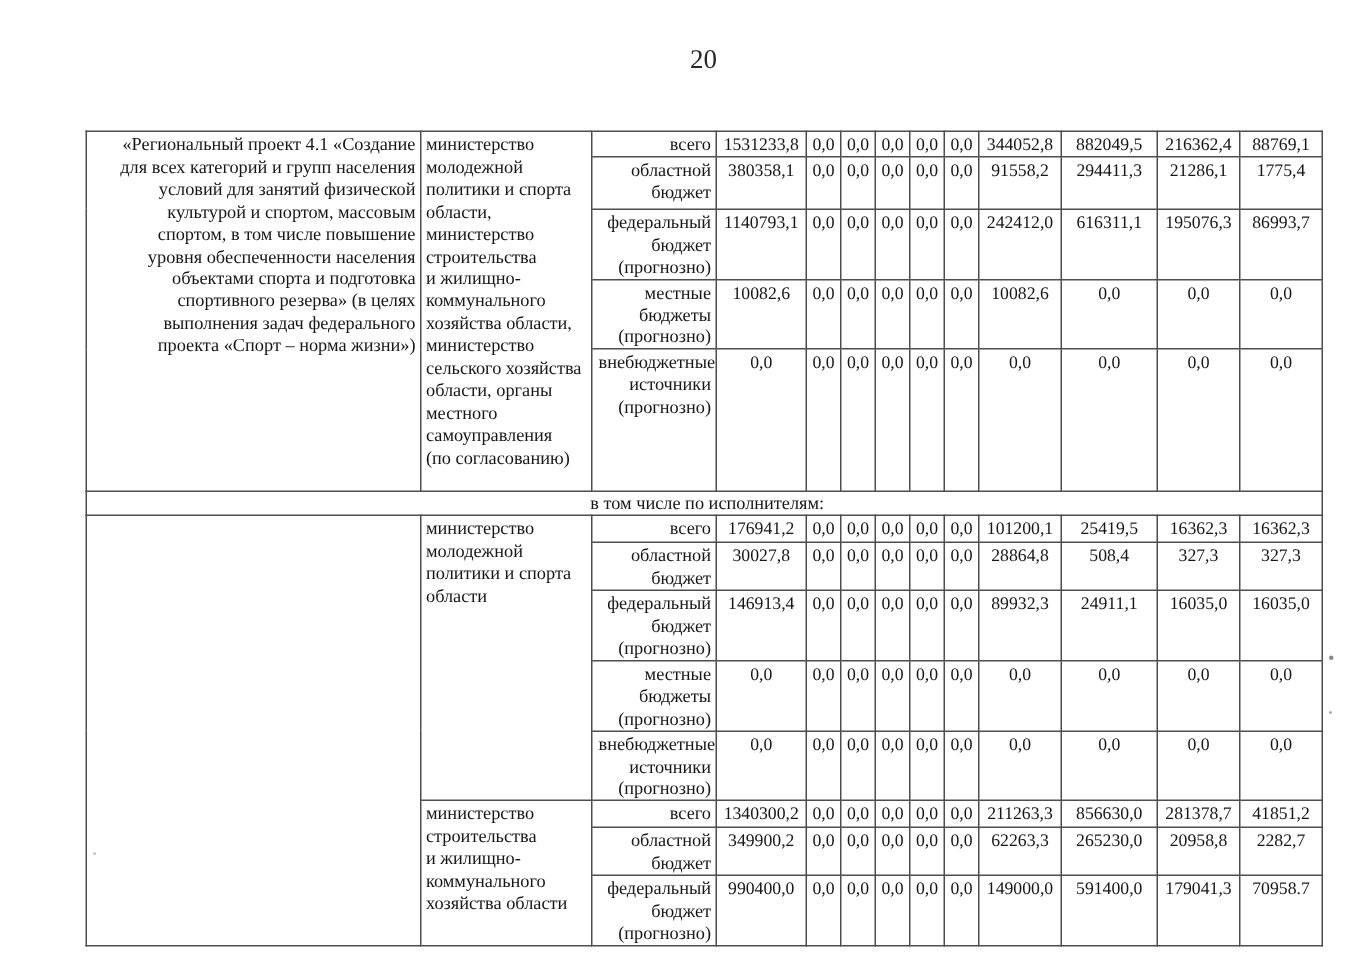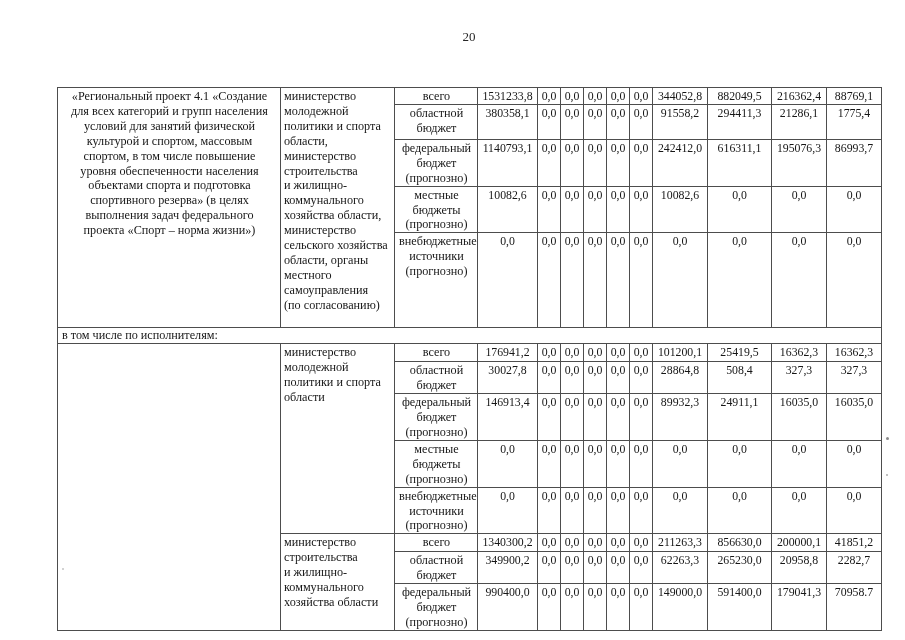--- a/index.html
+++ b/index.html
@@ -7,40 +7,40 @@
     width:905px; height:640px;
     background:#ffffff;
     font-family:"Liberation Serif","DejaVu Serif",serif;
     color:#161616;
     overflow:hidden;
   }
   .page { position:relative; width:905px; height:640px; }
 
   .page-number {
     position:absolute; top:29px; left:57px; width:824px;
-    text-align:center; font-size:13px; color:#262626;
+    text-align:center; font-size:18px; color:#262626;
   }
 
   table.budget-table {
     position:absolute; left:57px; top:87px;
     width:824px;
     border-collapse:collapse;
     table-layout:fixed;
   }
   td {
     border:1px solid #4d4d4d;
     vertical-align:top;
     font-size:12.2px;
     line-height:14.9px;
     white-space:pre-line;
   }
-  td.t  { text-align:center; padding:1px 3px 0 4px; }
+  td.t  { text-align:right; padding:1px 3px 0 4px; }
   td.ex { text-align:left; padding:1px 0 12px 3px; }
   td.n  { text-align:center; padding:1px 0 0 0; font-size:11.8px; }
-  td.section { text-align:left; padding:0 0 0 4px; vertical-align:middle; }
+  td.section { text-align:center; padding:0 0 0 4px; vertical-align:middle; }
 
   
   .speck { position:absolute; background:#8a8a8a; border-radius:50%; }
   .speck1 { left:886px; top:437px; width:3px; height:3px; }
   .speck2 { left:886px; top:474px; width:2px; height:2px; opacity:.7; }
   .speck3 { left:62px;  top:568px; width:2px; height:2px; opacity:.5; }
 </style>
 </head>
 <body>
 
@@ -253,21 +253,21 @@
 хозяйства области</td>
         <td class="t">всего</td>
         <td class="n">1340300,2</td>
         <td class="n">0,0</td>
         <td class="n">0,0</td>
         <td class="n">0,0</td>
         <td class="n">0,0</td>
         <td class="n">0,0</td>
         <td class="n">211263,3</td>
         <td class="n">856630,0</td>
-        <td class="n">200000,1</td>
+        <td class="n">281378,7</td>
         <td class="n">41851,2</td>
       </tr>
       <tr style="height:29px">
         <td class="t">областной
 бюджет</td>
         <td class="n">349900,2</td>
         <td class="n">0,0</td>
         <td class="n">0,0</td>
         <td class="n">0,0</td>
         <td class="n">0,0</td>

